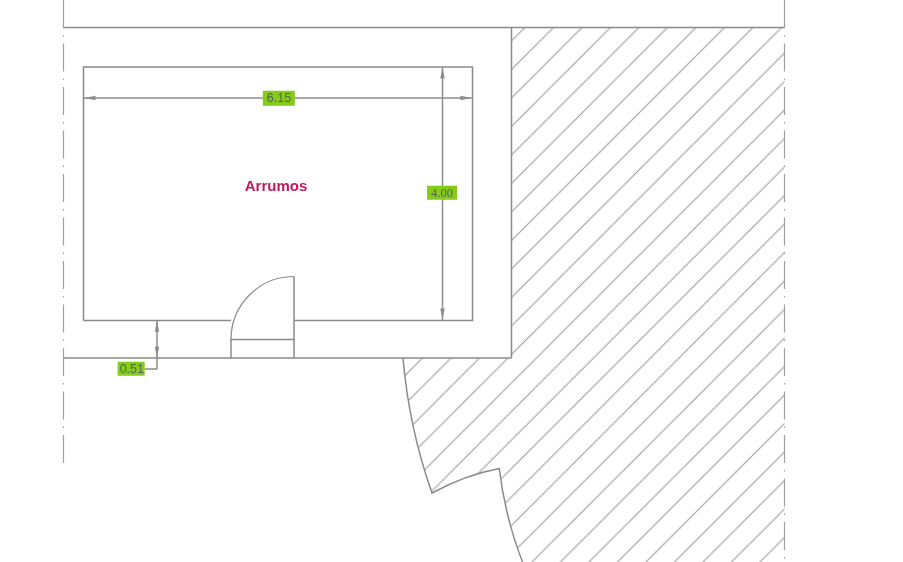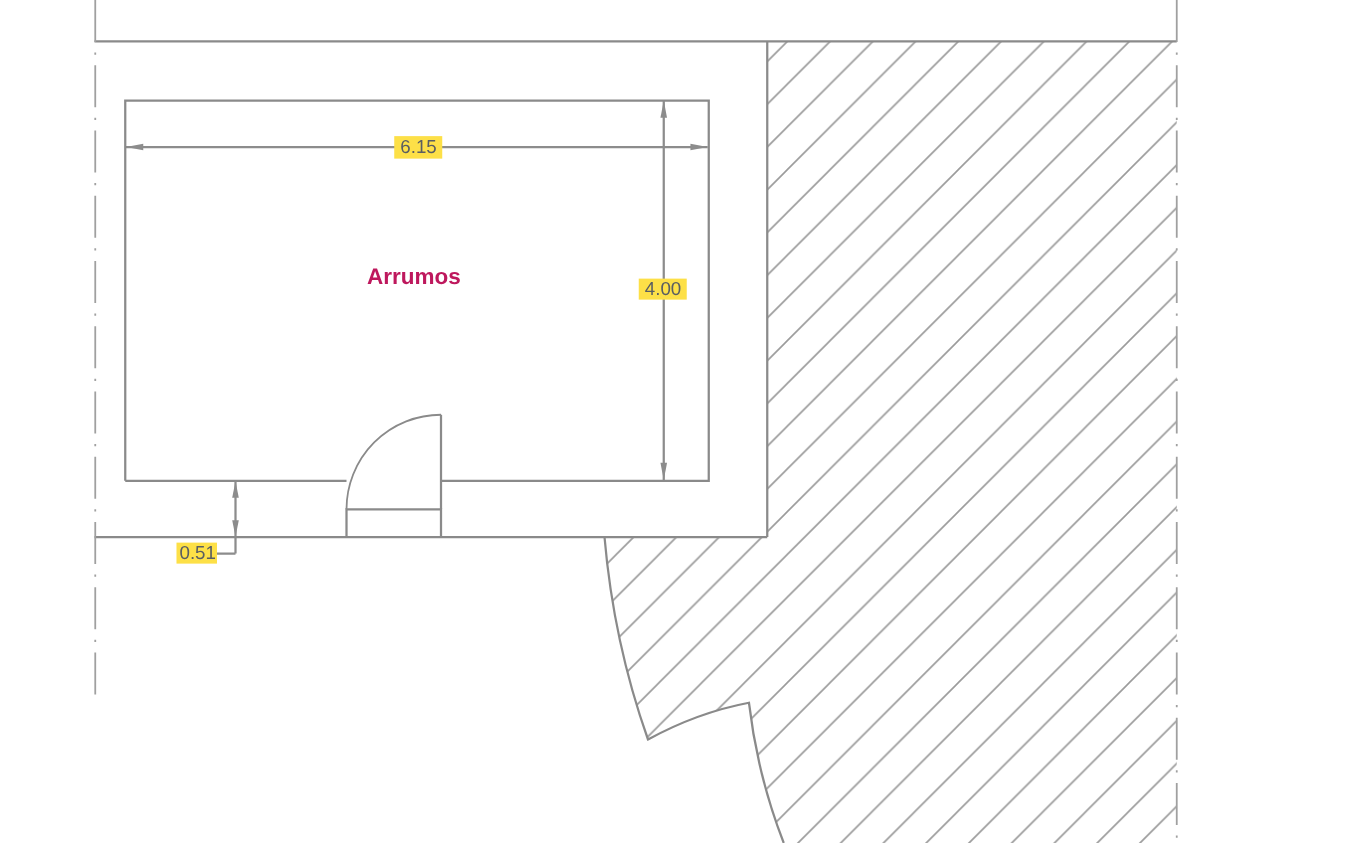--- a/index.html
+++ b/index.html
@@ -49,25 +49,25 @@
   .room-lbl {
     left: 276px; top: 185px;
     transform: translate(-50%, -50%);
     font-size: 15px;
     color: #be185d;
     font-weight: bold;
   }
   .dimtxt {
     font-size: 12.5px;
     color: #5a5e62;
-    background: #fde047;
+    background: #84cc16;
     padding: 1px 4px;
   }
   .dim-w { left: 279px; top: 98px;    transform: translate(-50%, -50%); }
-  .dim-d { left: 442px; top: 192.5px; transform: translate(-50%, -50%); }
+  .dim-d { left: 442px; top: 192.5px; transform: translate(-50%, -50%); font-family: Liberation Serif, serif; }
   .dim-o { left: 145px; top: 368.5px; transform: translate(-100%, -50%); padding: 1px 1px 1px 2px; }
 </style>
 </head>
 <body>
 
 <div class="canvas">
   <svg width="903" height="562" viewBox="0 0 903 562">
     <defs>
       <pattern id="hatch" width="28.5" height="28.5" patternUnits="userSpaceOnUse" patternTransform="translate(11 0)">
         <path d="M -7,7 L 7,-7 M -7,35.5 L 35.5,-7 M 21.5,35.5 L 35.5,21.5" stroke="#9b9b9b" stroke-width="1.1" fill="none"></path>

